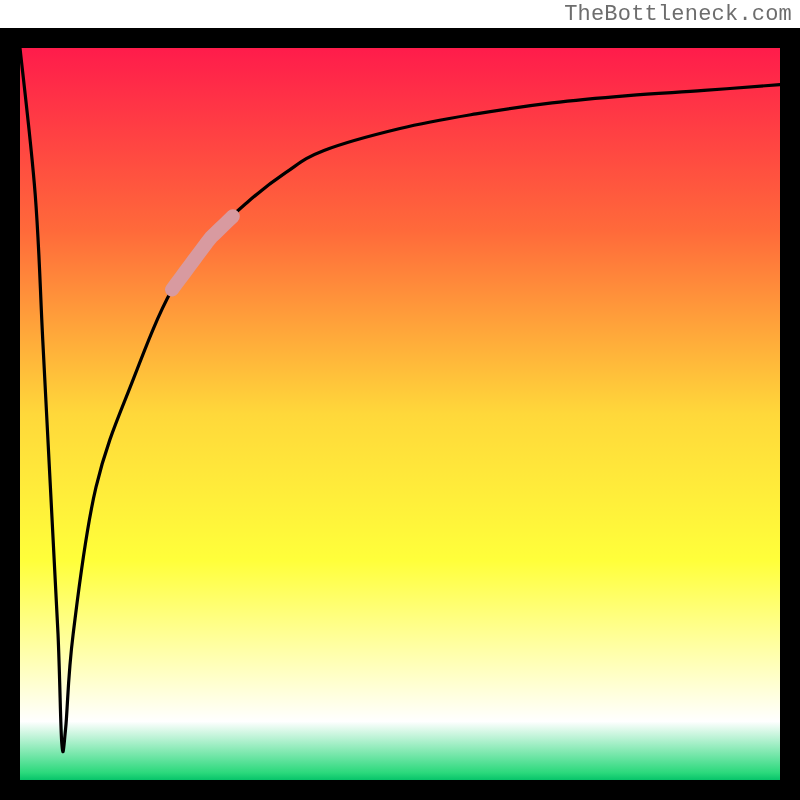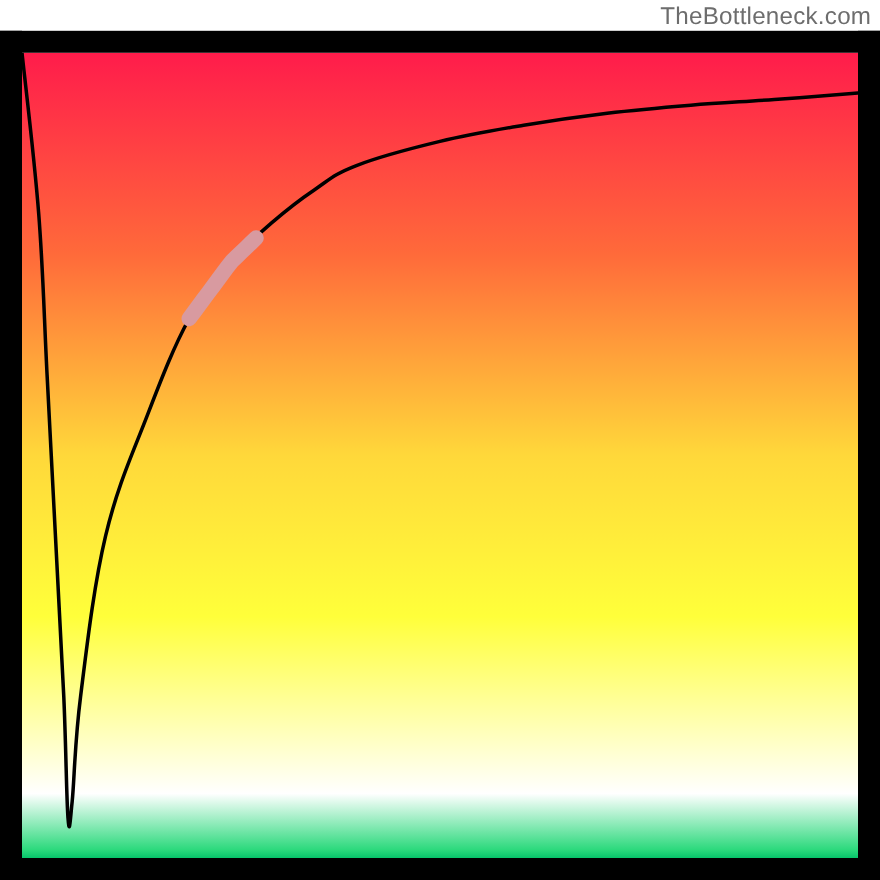--- a/index.html
+++ b/index.html
@@ -15,21 +15,21 @@
     position: relative;
     width: 800px;
     height: 800px;
   }
   .watermark {
     position: absolute;
     top: 2px;
     right: 8px;
     font-size: 22px;
     color: #6d6d6d;
-    font-family: Liberation Sans, sans-serif;
+    font-family: Liberation Mono, monospace;
     letter-spacing: 0.2px;
     user-select: none;
   }
   
   .border-top, .border-bottom, .border-left, .border-right {
     position: absolute;
     background: #000;
   }
   .border-top    { left: 0; top: 28px; width: 800px; height: 20px; }
   .border-bottom { left: 0; top: 780px; width: 800px; height: 20px; }

